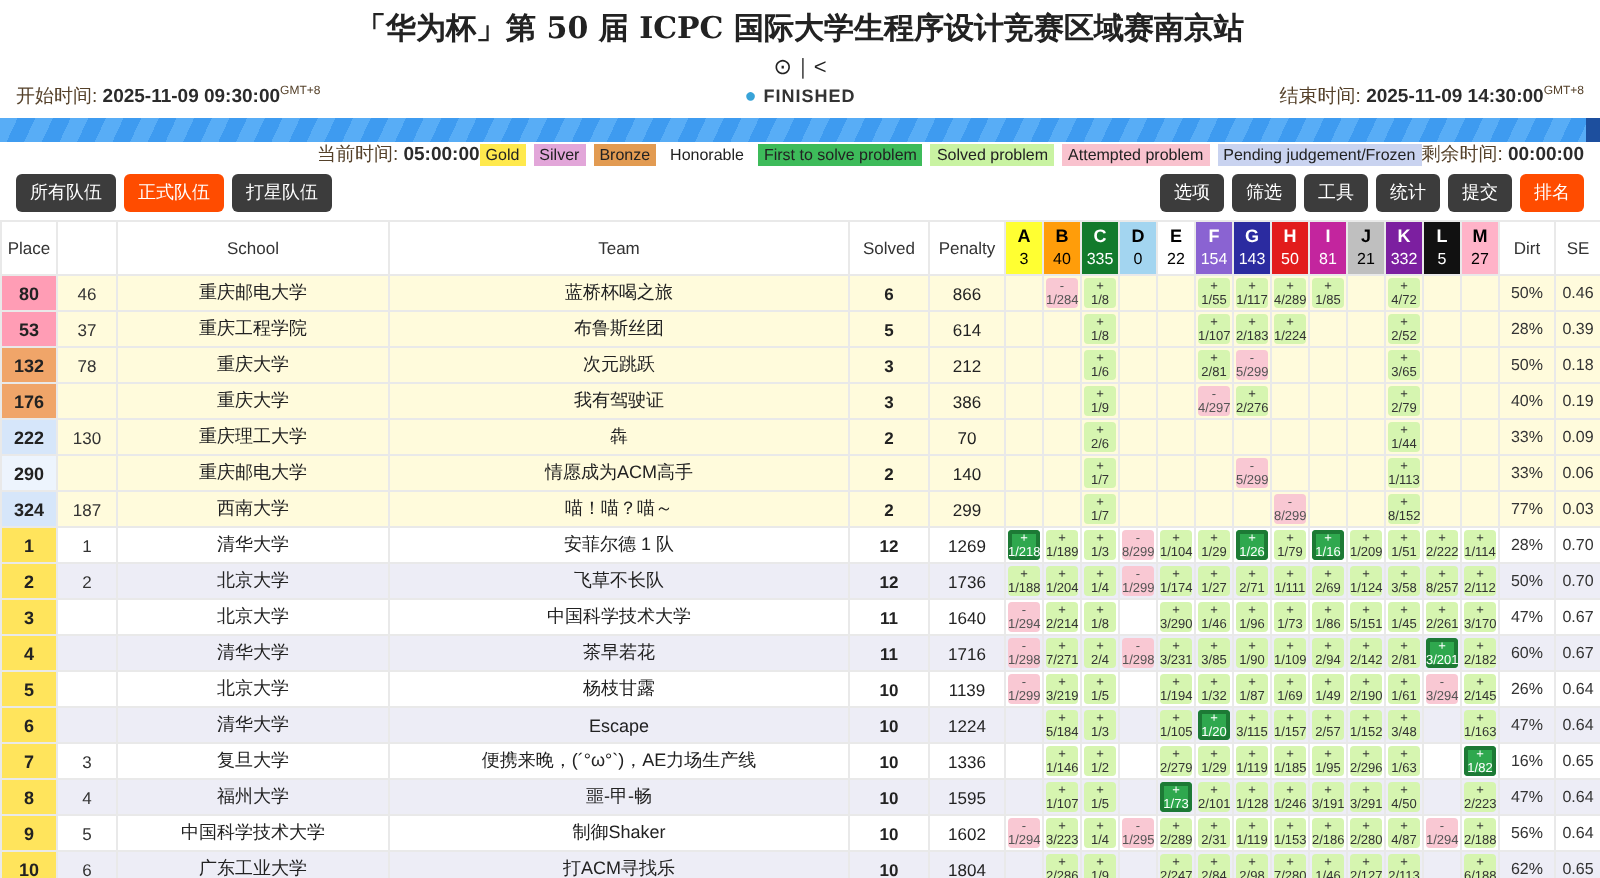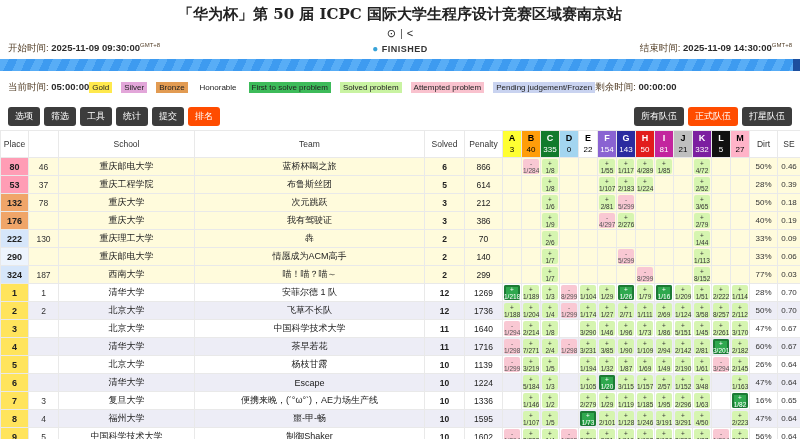--- a/index.html
+++ b/index.html
@@ -9,23 +9,23 @@
   .iconrow .sep{margin:0 4px;color:#555;}
   .metarow{display:flex;justify-content:space-between;align-items:center;font-size:9.5px;
     padding:2px 8px 0 8px;color:#55412a;}
   .metarow b{color:#2b2b2b;}
   sup{font-size:6px;}
   .status{font-weight:700;color:#333;font-size:9px;letter-spacing:.5px;}
   .dot{color:#38a3d8;font-size:10px;margin-right:3px;}
   .progress{position:relative;height:12px;margin-top:4px;
     background:repeating-linear-gradient(115deg,#58adf6 0 8px,#3e9bf0 8px 16px);}
   .progress .cap{position:absolute;right:0;top:0;bottom:0;width:7px;background:#1d4f9e;}
-  .subrow{display:flex;justify-content:flex-start;align-items:center;padding:10px 8px;font-size:9.5px;color:#55412a;}
+  .subrow{display:flex;justify-content:flex-end;align-items:center;padding:0 8px;font-size:9.5px;color:#55412a;}
   .subrow b{color:#2b2b2b;}
-  .legend{display:flex;gap:9px;align-items:center;flex-wrap:nowrap;}
+  .legend{display:flex;gap:4px;align-items:center;flex-wrap:nowrap;}
   .lg{font-size:8px;padding:1px 3px;color:#222;white-space:nowrap;}
   .btnrow{display:flex;justify-content:space-between;align-items:center;padding:3px 8px 4px 8px;}
   .bgrp{display:flex;gap:4px;}
   .btn{font-size:9px;color:#fff;background:#3c3c3c;border:none;border-radius:3px;
     padding:3px 7px;font-family:"Liberation Sans",sans-serif;cursor:pointer;}
   .btn.active{background:#ff4c00;}
   table{width:800px;border-collapse:collapse;table-layout:fixed;font-size:9px;}
   th,td{border:1px solid #e9e9e9;padding:0;text-align:center;overflow:hidden;white-space:nowrap;}
   thead th{font-weight:400;color:#333;font-size:8.5px;height:26px;background:#fff;}
   tbody tr{height:18px;}
@@ -72,32 +72,32 @@
       <span class="lg" style="background: rgb(255, 255, 255);">Honorable</span>
       <span class="lg" style="background: rgb(61, 187, 90);">First to solve problem</span>
       <span class="lg" style="background: rgb(201, 243, 162);">Solved problem</span>
       <span class="lg" style="background: rgb(249, 194, 206);">Attempted problem</span>
       <span class="lg" style="background: rgb(201, 211, 240);">Pending judgement/Frozen</span>
     </span>
   <span><span>剩余时间:</span> <b>00:00:00</b></span>
 </div>
 
 <div class="btnrow">
+  <div class="bgrp" id="filters">
+      <button class="btn">所有队伍</button>
+      <button class="btn active">正式队伍</button>
+      <button class="btn">打星队伍</button>
+    </div>
   <div class="bgrp" id="tools">
       <button class="btn">选项</button>
       <button class="btn">筛选</button>
       <button class="btn">工具</button>
       <button class="btn">统计</button>
       <button class="btn">提交</button>
       <button class="btn active">排名</button>
-    </div>
-  <div class="bgrp" id="filters">
-      <button class="btn">所有队伍</button>
-      <button class="btn active">正式队伍</button>
-      <button class="btn">打星队伍</button>
     </div>
 </div>
 
 <table>
   <colgroup>
     <col style="width:28px">
       <col style="width:30px">
       <col style="width:136px">
       <col style="width:230px">
     <col style="width:40px">

